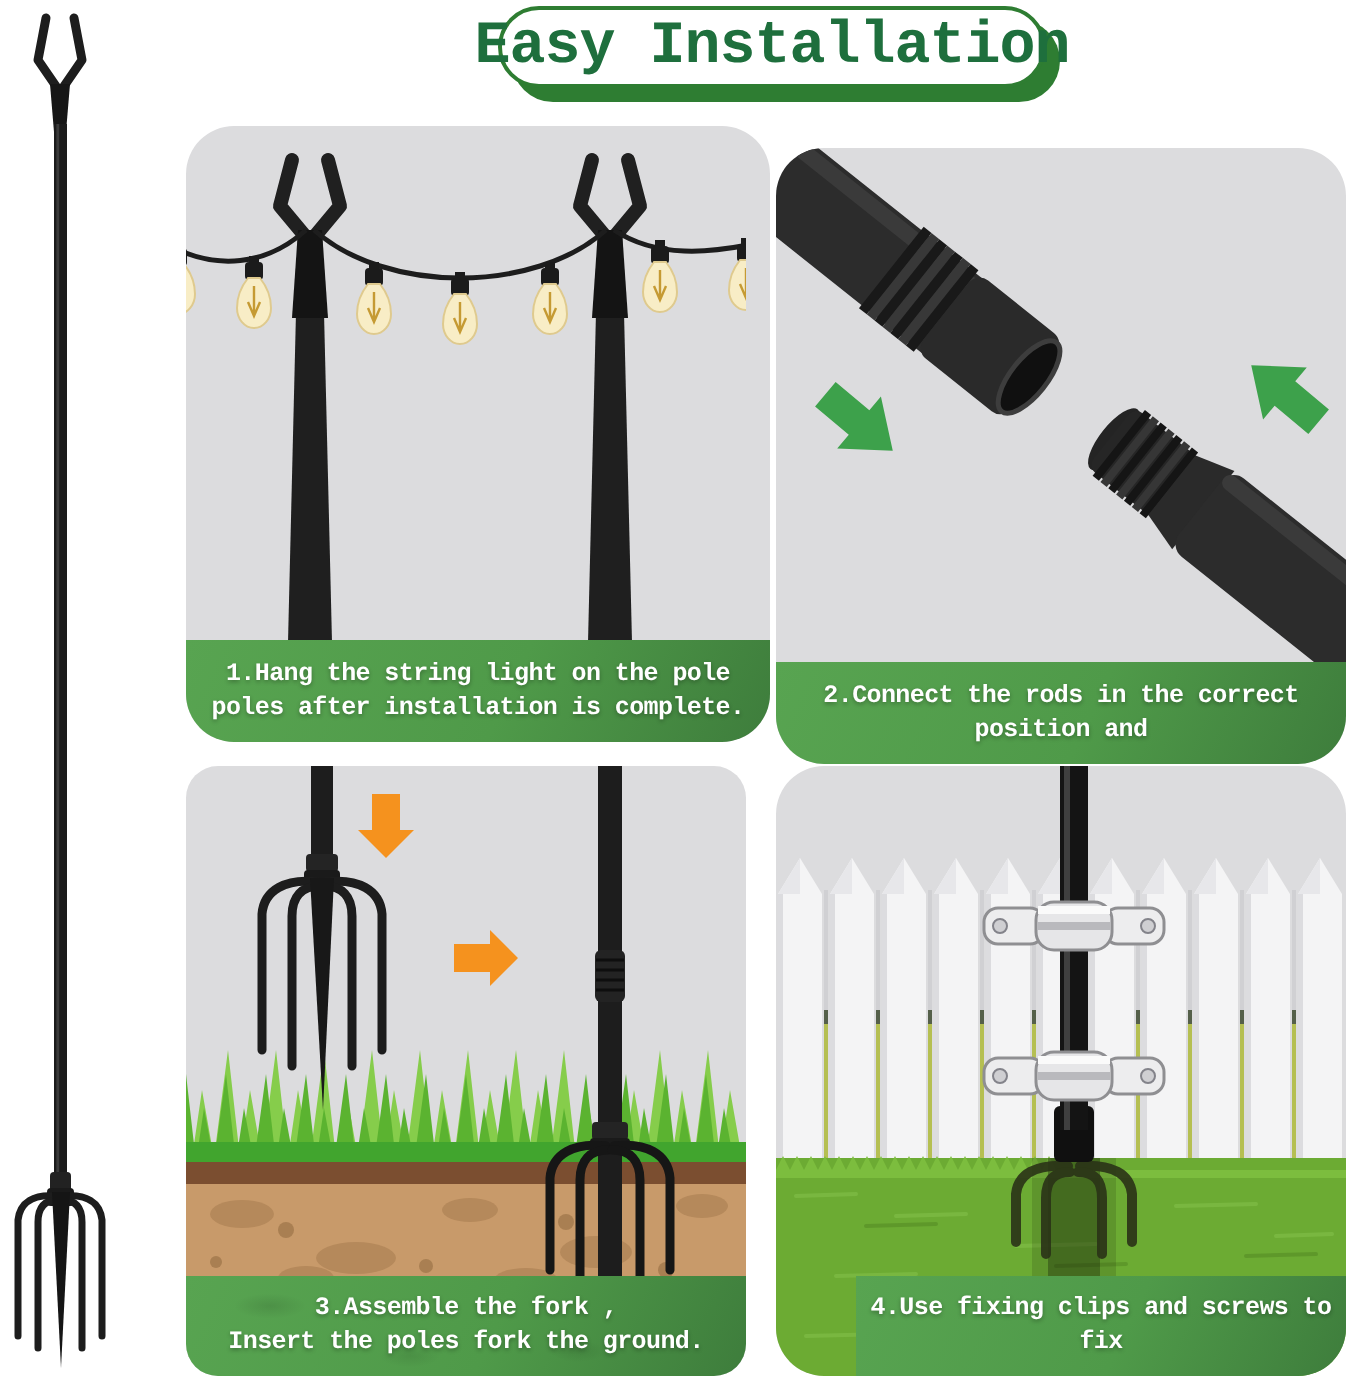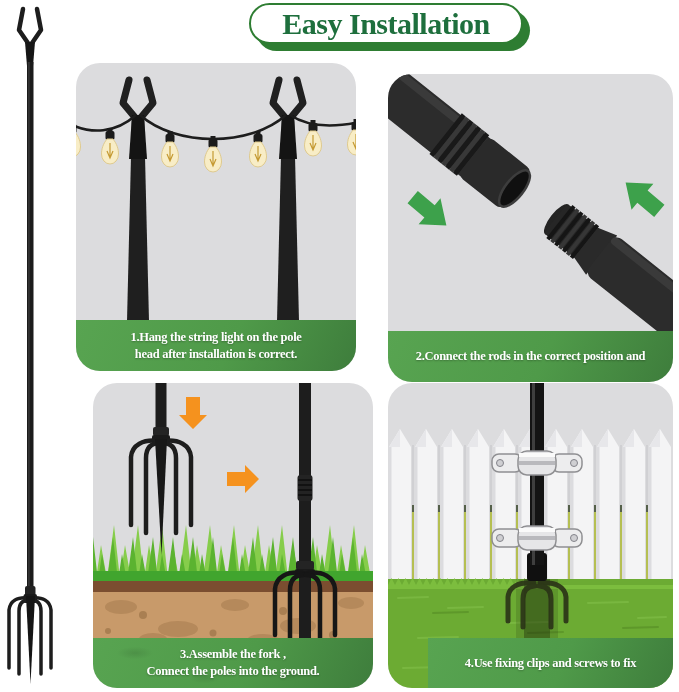--- a/index.html
+++ b/index.html
@@ -1,32 +1,32 @@
 <!DOCTYPE html>
 <html style="--title-text: #1e6f3d; --title-shadow: #2e7d32; --caption-band: #4f9a49; --caption-band-dark: #3e7d3c; --caption-text: #ffffff; --panel-bg: #dcdcde; --arrow-green: #3da14b; --arrow-orange: #f5921e; --pole-black: #1d1d1d; --grass-green: #5bb330; --dirt-brown: #c89a6a; --fence-white: #f4f4f5; --bulb-glow: #f8edc6;"><head>
 <meta charset="utf-8">
 <style>
   html,body{margin:0;padding:0;background:#fff;}
   .stage{position:relative;width:679px;height:692px;background:#fff;overflow:hidden;
-         font-family:Liberation Serif, serif;}
+         font-family:Liberation Mono, monospace;}
 
   
   .title-pill{position:absolute;left:249px;top:3px;width:274px;height:41px;
     background:#fff;border:2px solid var(--title-shadow,#2e7d32);border-radius:24px;
     box-shadow:7px 7px 0 0 var(--title-shadow,#2e7d32);
     display:flex;align-items:center;justify-content:center;box-sizing:border-box;}
   .title-pill span{color:var(--title-text,#1e6f3d);font-size:30px;font-weight:bold;
     letter-spacing:-0.5px;white-space:nowrap;}
 
   
   .panel{position:absolute;border-radius:24px;overflow:hidden;
          background:var(--panel-bg,#dcdcde);}
-  .p1{left:76px;top:63px;width:280px;height:308px;}
+  .p1{left:93px;top:63px;width:280px;height:308px;padding-left:12px;}
   .p2{left:388px;top:74px;width:285px;height:308px;}
-  .p3{left:93px;top:383px;width:280px;height:305px;}
+  .p3{left:93px;top:383px;width:280px;height:305px;border-radius:16px;}
   .p4{left:388px;top:383px;width:285px;height:305px;}
   .panel svg{position:absolute;left:0;top:0;}
 
   
   .band{position:absolute;left:0;right:0;bottom:0;height:51px;
     background:linear-gradient(115deg,#58a451 0%,var(--caption-band,#4f9a49) 55%,var(--caption-band-dark,#3e7d3c) 100%);
     display:flex;flex-direction:column;justify-content:center;text-align:center;
     color:var(--caption-text,#ffffff);font-weight:bold;font-size:12.5px;line-height:17px;
     letter-spacing:-0.3px;text-shadow:0 1px 2px rgba(0,0,0,.3);}
   .band--textured{background:
@@ -101,21 +101,21 @@
         <use href="#b" x="34" y="68"></use>
         <use href="#b" x="94" y="71"></use>
         <use href="#b" x="137" y="76"></use>
         <use href="#b" x="182" y="71"></use>
         <use href="#b" x="237" y="60"></use>
         <use href="#b" x="280" y="59"></use>
       </g>
     </svg>
     <div class="band">
       <div>1.Hang the string light on the pole</div>
-      <div>head after installation is correct.</div>
+      <div>poles after installation is complete.</div>
     </div>
   </section>
 
   
   <section class="panel p2">
     <svg width="285" height="308" viewBox="0 0 285 308">
 
       <g transform="translate(-30,-10) rotate(38.5)">
         <rect x="-60" y="-24" width="232" height="48" rx="8" fill="#2c2c2c"></rect>
         <rect x="-60" y="-22" width="232" height="8" rx="4" fill="#3a3a3a"></rect>
@@ -236,21 +236,21 @@
         <g fill="none" stroke="#161616" stroke-width="4.5" stroke-linecap="round">
           <path d="M210,190 C194,188 183,194 182,206 L182,252"></path>
           <path d="M214,190 C230,188 241,194 242,206 L242,252"></path>
           <path d="M211,192 C202,192 197,197 197,207 L197,258"></path>
           <path d="M213,192 C222,192 227,197 227,207 L227,258"></path>
         </g>
       </g>
     </svg>
     <div class="band band--textured" style="height:50px;">
       <div>3.Assemble the fork ,</div>
-      <div>Connect the poles into the ground.</div>
+      <div>Insert the poles fork the ground.</div>
     </div>
   </section>
 
   
   <section class="panel p4">
     <svg width="285" height="305" viewBox="0 0 285 305">
       <defs>
         <g id="pk">
           <polygon points="0,18 11,0 22,18 22,152 0,152" fill="#f4f4f5"></polygon>
           <polygon points="0,18 11,0 11,18" fill="#e7e7ea"></polygon>

